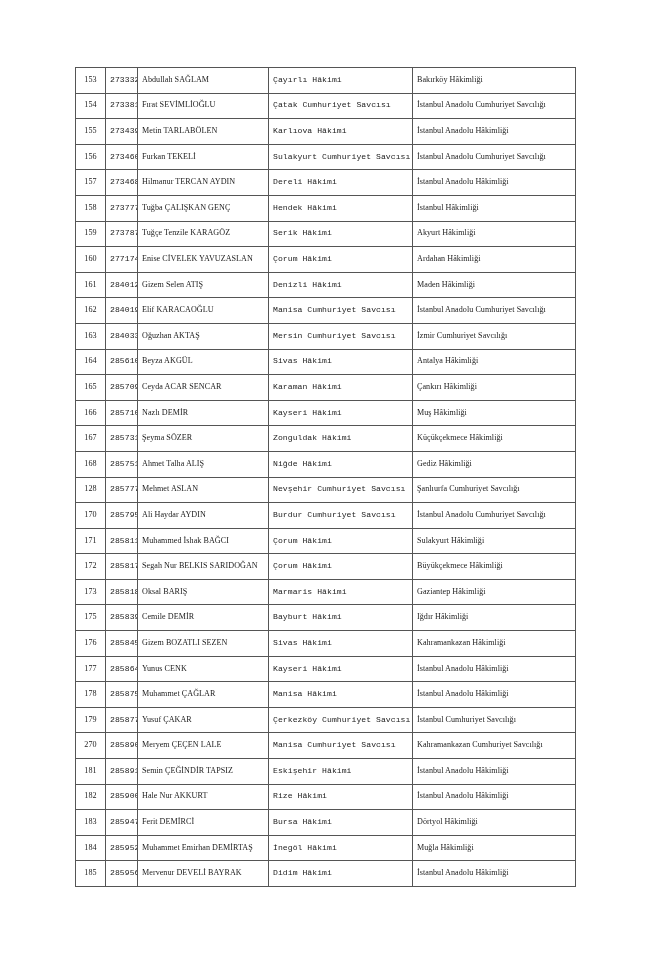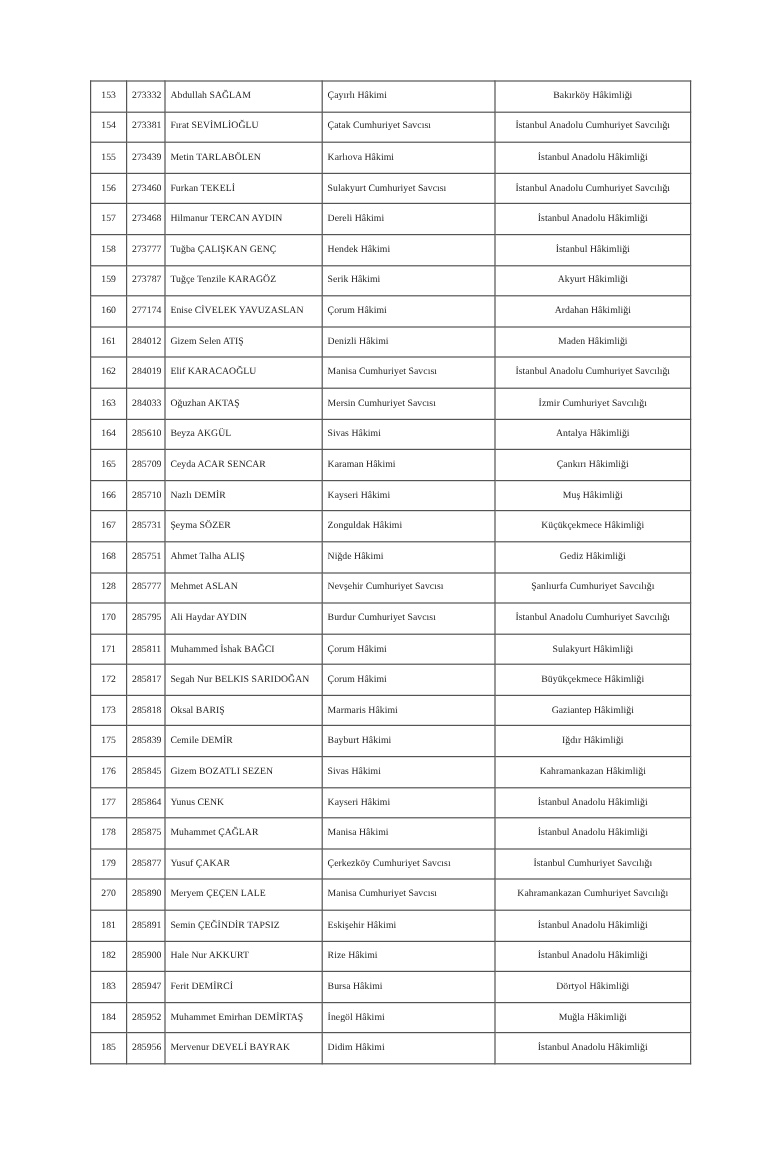--- a/index.html
+++ b/index.html
@@ -47,24 +47,24 @@
     overflow: hidden;
     letter-spacing: 0.05px;
   }
   col.c-no    { width: 30px; }
   col.c-sicil { width: 32px; }
   col.c-ad    { width: 131px; }
   col.c-gorev { width: 144px; }
   col.c-atandigi { width: 163px; }
 
   td.cell-no    { text-align: center; padding-left: 0; padding-right: 0; }
-  td.cell-sicil { text-align: right; padding-left: 0; padding-right: 0; }
+  td.cell-sicil { text-align: right; padding-left: 0; padding-right: 0; font-family: Liberation Mono, monospace; }
   td.cell-ad    { text-align: left; padding-left: 4px; }
-  td.cell-gorev { text-align: left; padding-left: 4px; }
-  td.cell-atandigi { text-align: center; padding-left: 4px; margin-left: 42px; }
+  td.cell-gorev { text-align: left; padding-left: 4px; font-family: Liberation Mono, monospace; }
+  td.cell-atandigi { text-align: left; padding-left: 4px; margin-left: 42px; }
 </style>
 </head>
 <body>
 
 <div class="page">
   <div class="doc-table-wrap">
     <table class="doc-table">
       <colgroup>
         <col class="c-no">
         <col class="c-sicil">

